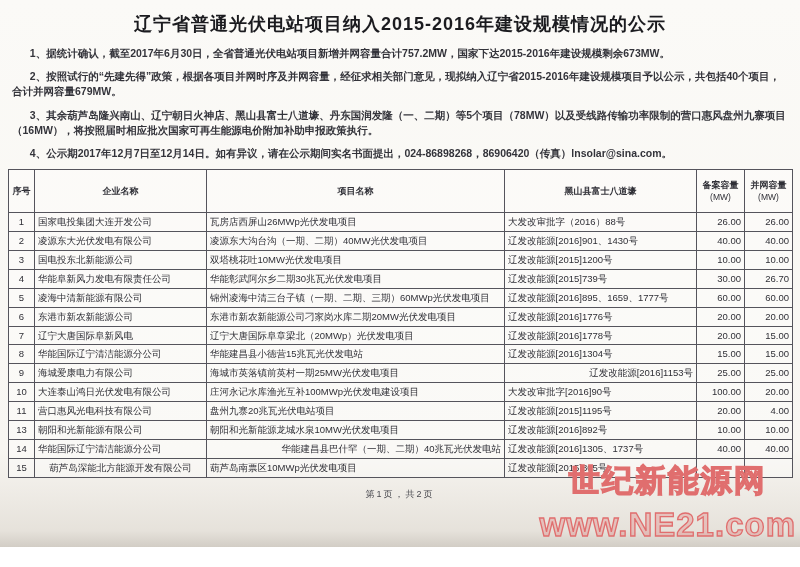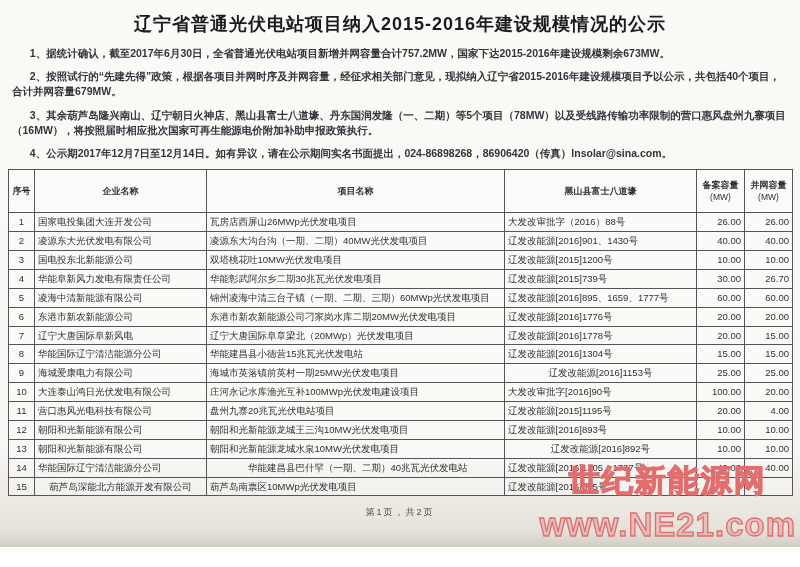--- a/index.html
+++ b/index.html
@@ -179,60 +179,52 @@
           <td style="text-align: left;">华能国际辽宁清洁能源分公司</td>
           <td style="text-align: left;">华能建昌县小德营15兆瓦光伏发电站</td>
           <td style="text-align: left;">辽发改能源[2016]1304号</td>
           <td style="text-align: right;">15.00</td>
           <td style="text-align: right;">15.00</td>
         </tr>
         <tr>
           <td style="text-align: center;">9</td>
           <td style="text-align: left;">海城爱康电力有限公司</td>
           <td style="text-align: left;">海城市英落镇前英村一期25MW光伏发电项目</td>
-          <td style="text-align: center;">辽发改能源[2016]1153号</td>
+          <td style="text-align: right;">辽发改能源[2016]1153号</td>
           <td style="text-align: right;">25.00</td>
           <td style="text-align: right;">25.00</td>
         </tr>
         <tr>
           <td style="text-align: center;">10</td>
           <td style="text-align: left;">大连泰山鸿日光伏发电有限公司</td>
           <td style="text-align: left;">庄河永记水库渔光互补100MWp光伏发电建设项目</td>
           <td style="text-align: left;">大发改审批字[2016]90号</td>
           <td style="text-align: right;">100.00</td>
           <td style="text-align: right;">20.00</td>
         </tr>
         <tr>
           <td style="text-align: center;">11</td>
           <td style="text-align: left;">营口惠风光电科技有限公司</td>
           <td style="text-align: left;">盘州九寨20兆瓦光伏电站项目</td>
           <td style="text-align: left;">辽发改能源[2015]1195号</td>
           <td style="text-align: right;">20.00</td>
           <td style="text-align: right;">4.00</td>
         </tr>
         <tr>
-          <td style="text-align: center;">12</td>
-          <td style="text-align: left;">朝阳和光新能源有限公司</td>
-          <td style="text-align: left;">朝阳和光新能源龙城王三沟10MW光伏发电项目</td>
-          <td style="text-align: left;">辽发改能源[2016]893号</td>
-          <td style="text-align: right;">10.00</td>
-          <td style="text-align: right;">10.00</td>
-        </tr>
-        <tr>
           <td style="text-align: center;">13</td>
           <td style="text-align: left;">朝阳和光新能源有限公司</td>
           <td style="text-align: left;">朝阳和光新能源龙城水泉10MW光伏发电项目</td>
-          <td style="text-align: center; margin-top: 33px;">辽发改能源[2016]892号</td>
+          <td style="text-align: left; margin-top: 33px;">辽发改能源[2016]892号</td>
           <td style="text-align: right;">10.00</td>
           <td style="text-align: right;">10.00</td>
         </tr>
         <tr>
           <td style="text-align: center;">14</td>
           <td style="text-align: left;">华能国际辽宁清洁能源分公司</td>
-          <td style="text-align: left; padding-left: 41px;">华能建昌县巴什罕（一期、二期）40兆瓦光伏发电站</td>
+          <td style="text-align: right; padding-left: 41px;">华能建昌县巴什罕（一期、二期）40兆瓦光伏发电站</td>
           <td style="text-align: left;">辽发改能源[2016]1305、1737号</td>
           <td style="text-align: right;">40.00</td>
           <td style="text-align: right;">40.00</td>
         </tr>
         <tr>
           <td style="text-align: center;">15</td>
           <td style="text-align: center; margin-left: 39px;">葫芦岛深能北方能源开发有限公司</td>
           <td style="text-align: left;">葫芦岛南票区10MWp光伏发电项目</td>
           <td style="text-align: left;">辽发改能源[2015]805号</td>
           <td style="text-align: right;"></td>

